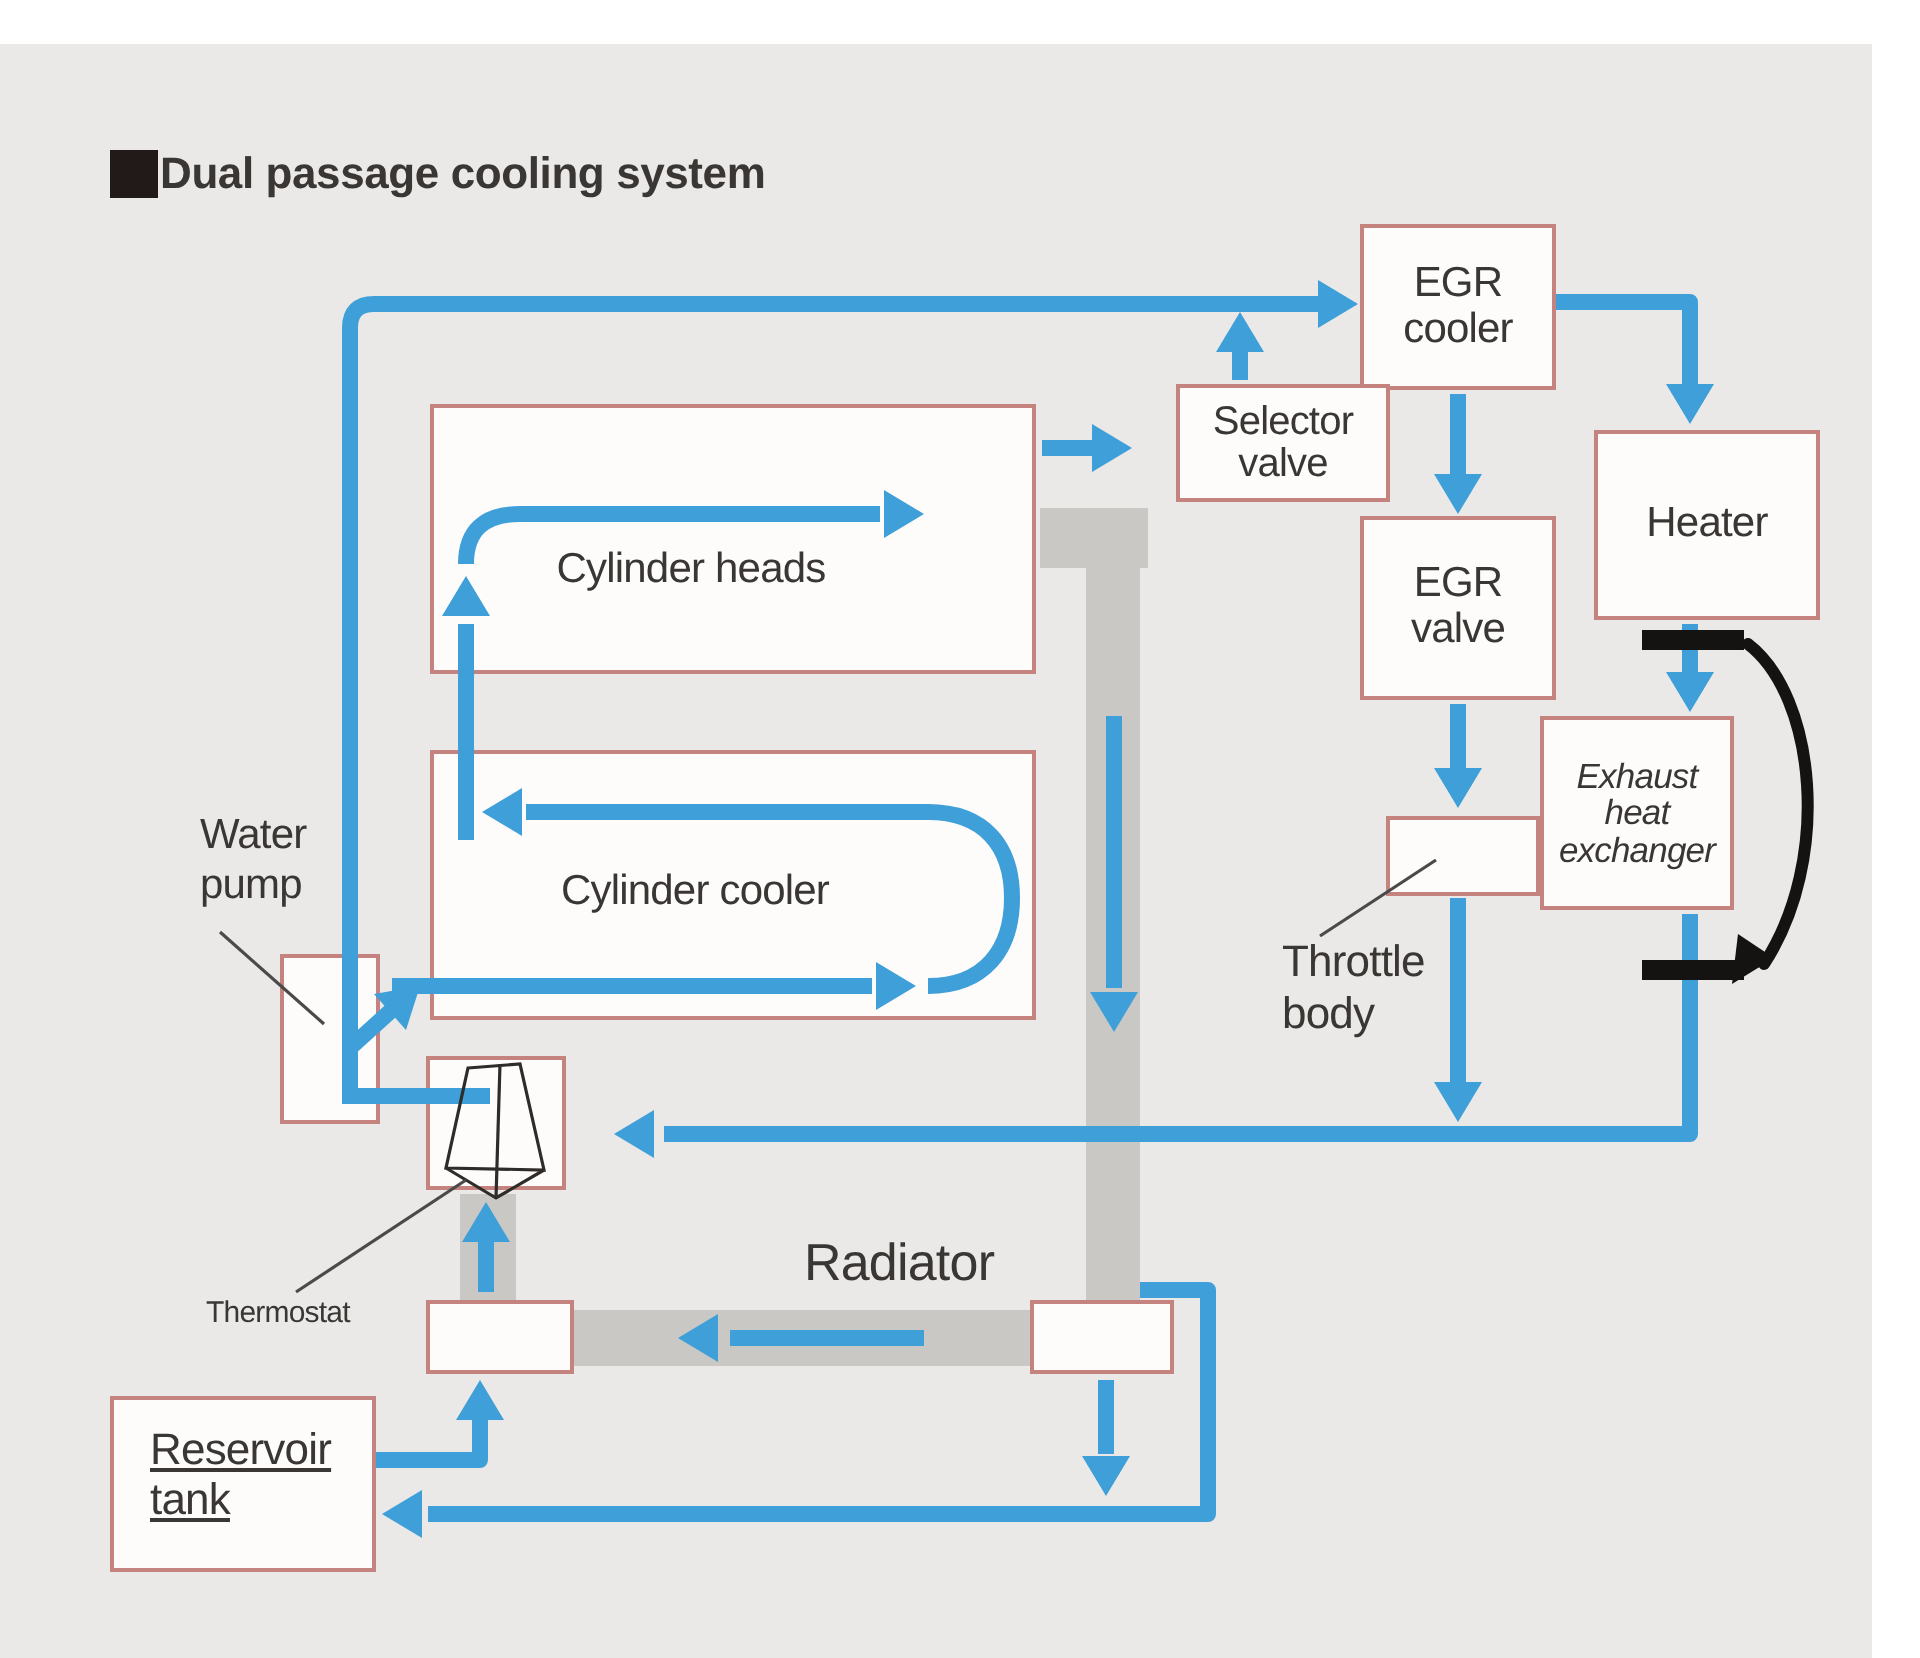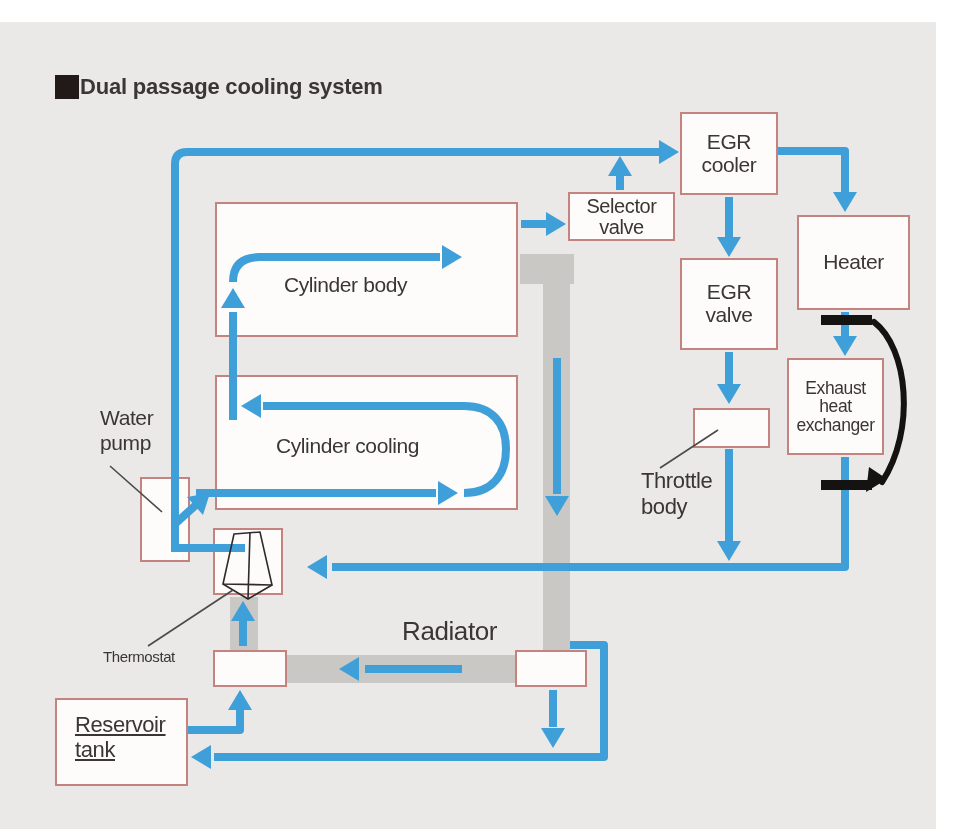--- a/index.html
+++ b/index.html
@@ -46,41 +46,41 @@
       <rect class="pipe" x="543" y="254" width="27" height="402"></rect>
       <rect class="pipe" x="287" y="655" width="230" height="28"></rect>
       <rect class="pipe" x="230" y="597" width="28" height="56"></rect>
     </g>
   </svg>
 
   <div class="dbox" style="left:680px;top:112px;width:98px;height:83px;">
     <span class="box-label">EGR
 cooler</span>
   </div>
-  <div class="dbox" style="left:568px;top:192px;width:107px;height:49px;">
+  <div class="dbox" style="left:588px;top:192px;width:107px;height:59px;">
     <span class="box-label" style="font-size:20px;line-height:1.02;">Selector
 valve</span>
   </div>
   <div class="dbox" style="left:797px;top:215px;width:113px;height:95px;">
     <span class="box-label">Heater</span>
   </div>
   <div class="dbox" style="left:680px;top:258px;width:98px;height:92px;">
     <span class="box-label">EGR
 valve</span>
   </div>
-  <div class="dbox" style="left:787px;top:358px;width:97px;height:97px;">
+  <div class="dbox" style="left:770px;top:358px;width:97px;height:97px;font-style:italic;">
     <span class="box-label" style="font-size:17.5px;line-height:1.06;">Exhaust
 heat
 exchanger</span>
   </div>
   <div class="dbox" style="left:215px;top:202px;width:303px;height:135px;align-items:flex-start;">
-    <span class="box-label" style="margin-top:70px;margin-right:42px;">Cylinder body</span>
+    <span class="box-label" style="margin-top:70px;margin-right:42px;">Cylinder heads</span>
   </div>
   <div class="dbox" style="left:215px;top:375px;width:303px;height:135px;">
-    <span class="box-label" style="margin-right:38px;margin-top:8px;">Cylinder cooling</span>
+    <span class="box-label" style="margin-right:38px;margin-top:8px;">Cylinder cooler</span>
   </div>
   <div class="dbox" style="left:140px;top:477px;width:50px;height:85px;"></div>
   <div class="dbox" style="left:213px;top:528px;width:70px;height:67px;"></div>
   <div class="dbox" style="left:693px;top:408px;width:77px;height:40px;"></div>
   <div class="dbox" style="left:213px;top:650px;width:74px;height:37px;"></div>
   <div class="dbox" style="left:515px;top:650px;width:72px;height:37px;"></div>
   <div class="dbox" style="left:55px;top:698px;width:133px;height:88px;align-items:flex-start;justify-content:flex-start;text-decoration:underline;">
     <span class="box-label" style="text-align:left;font-size:22px;line-height:1.15;margin:12px 0 0 18px;">Reservoir
 tank</span>
   </div>

